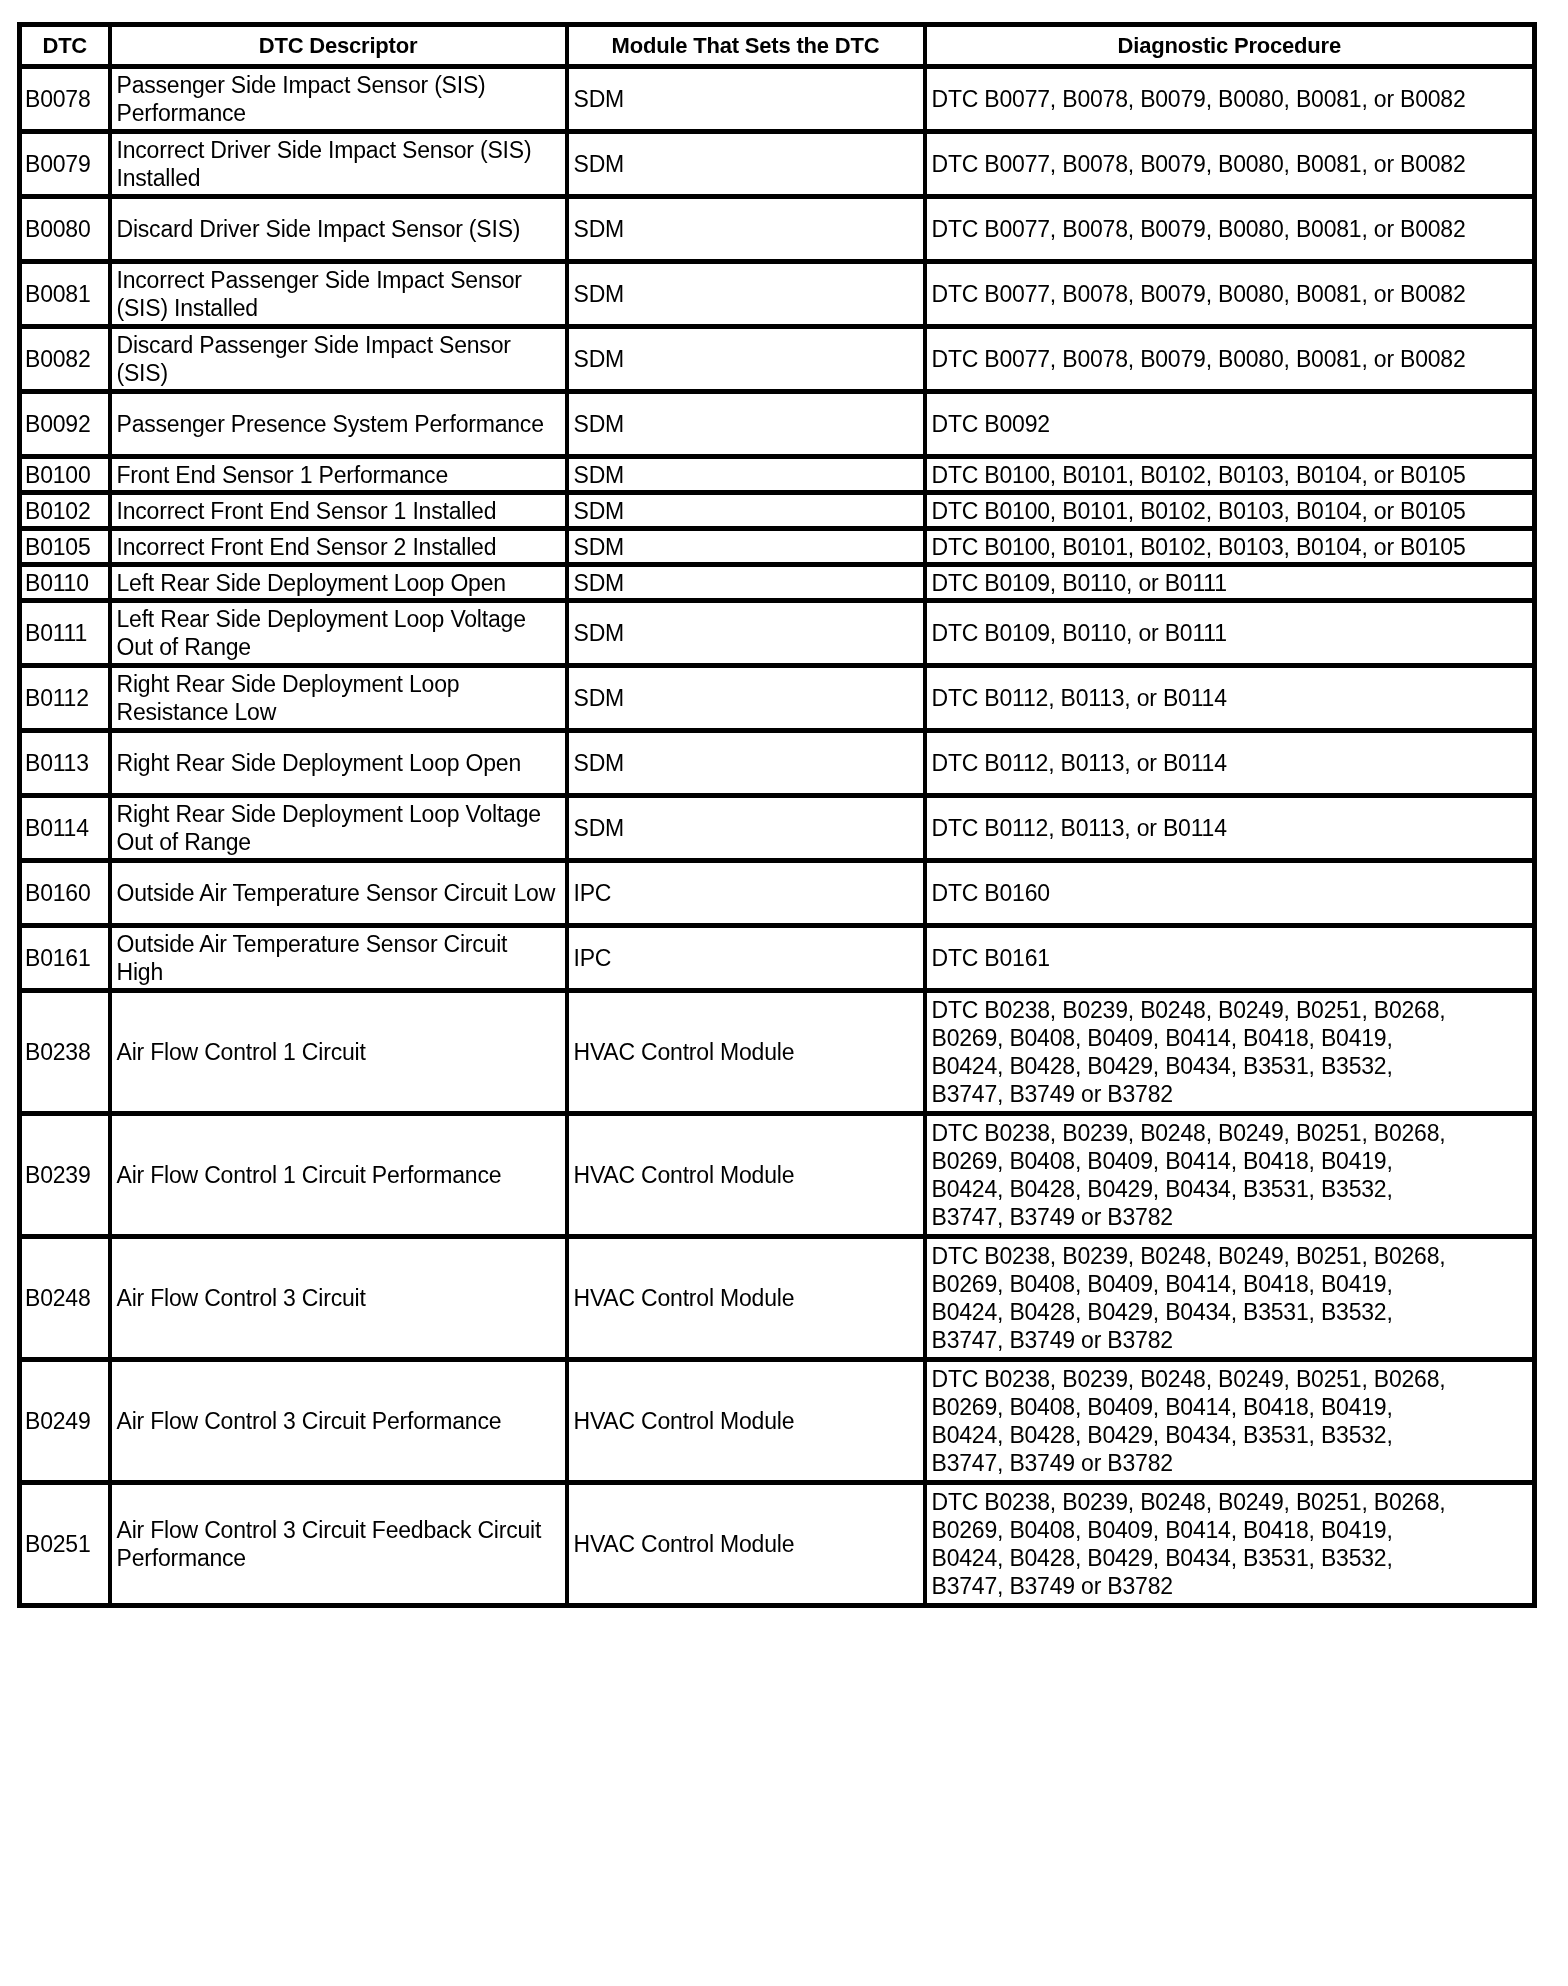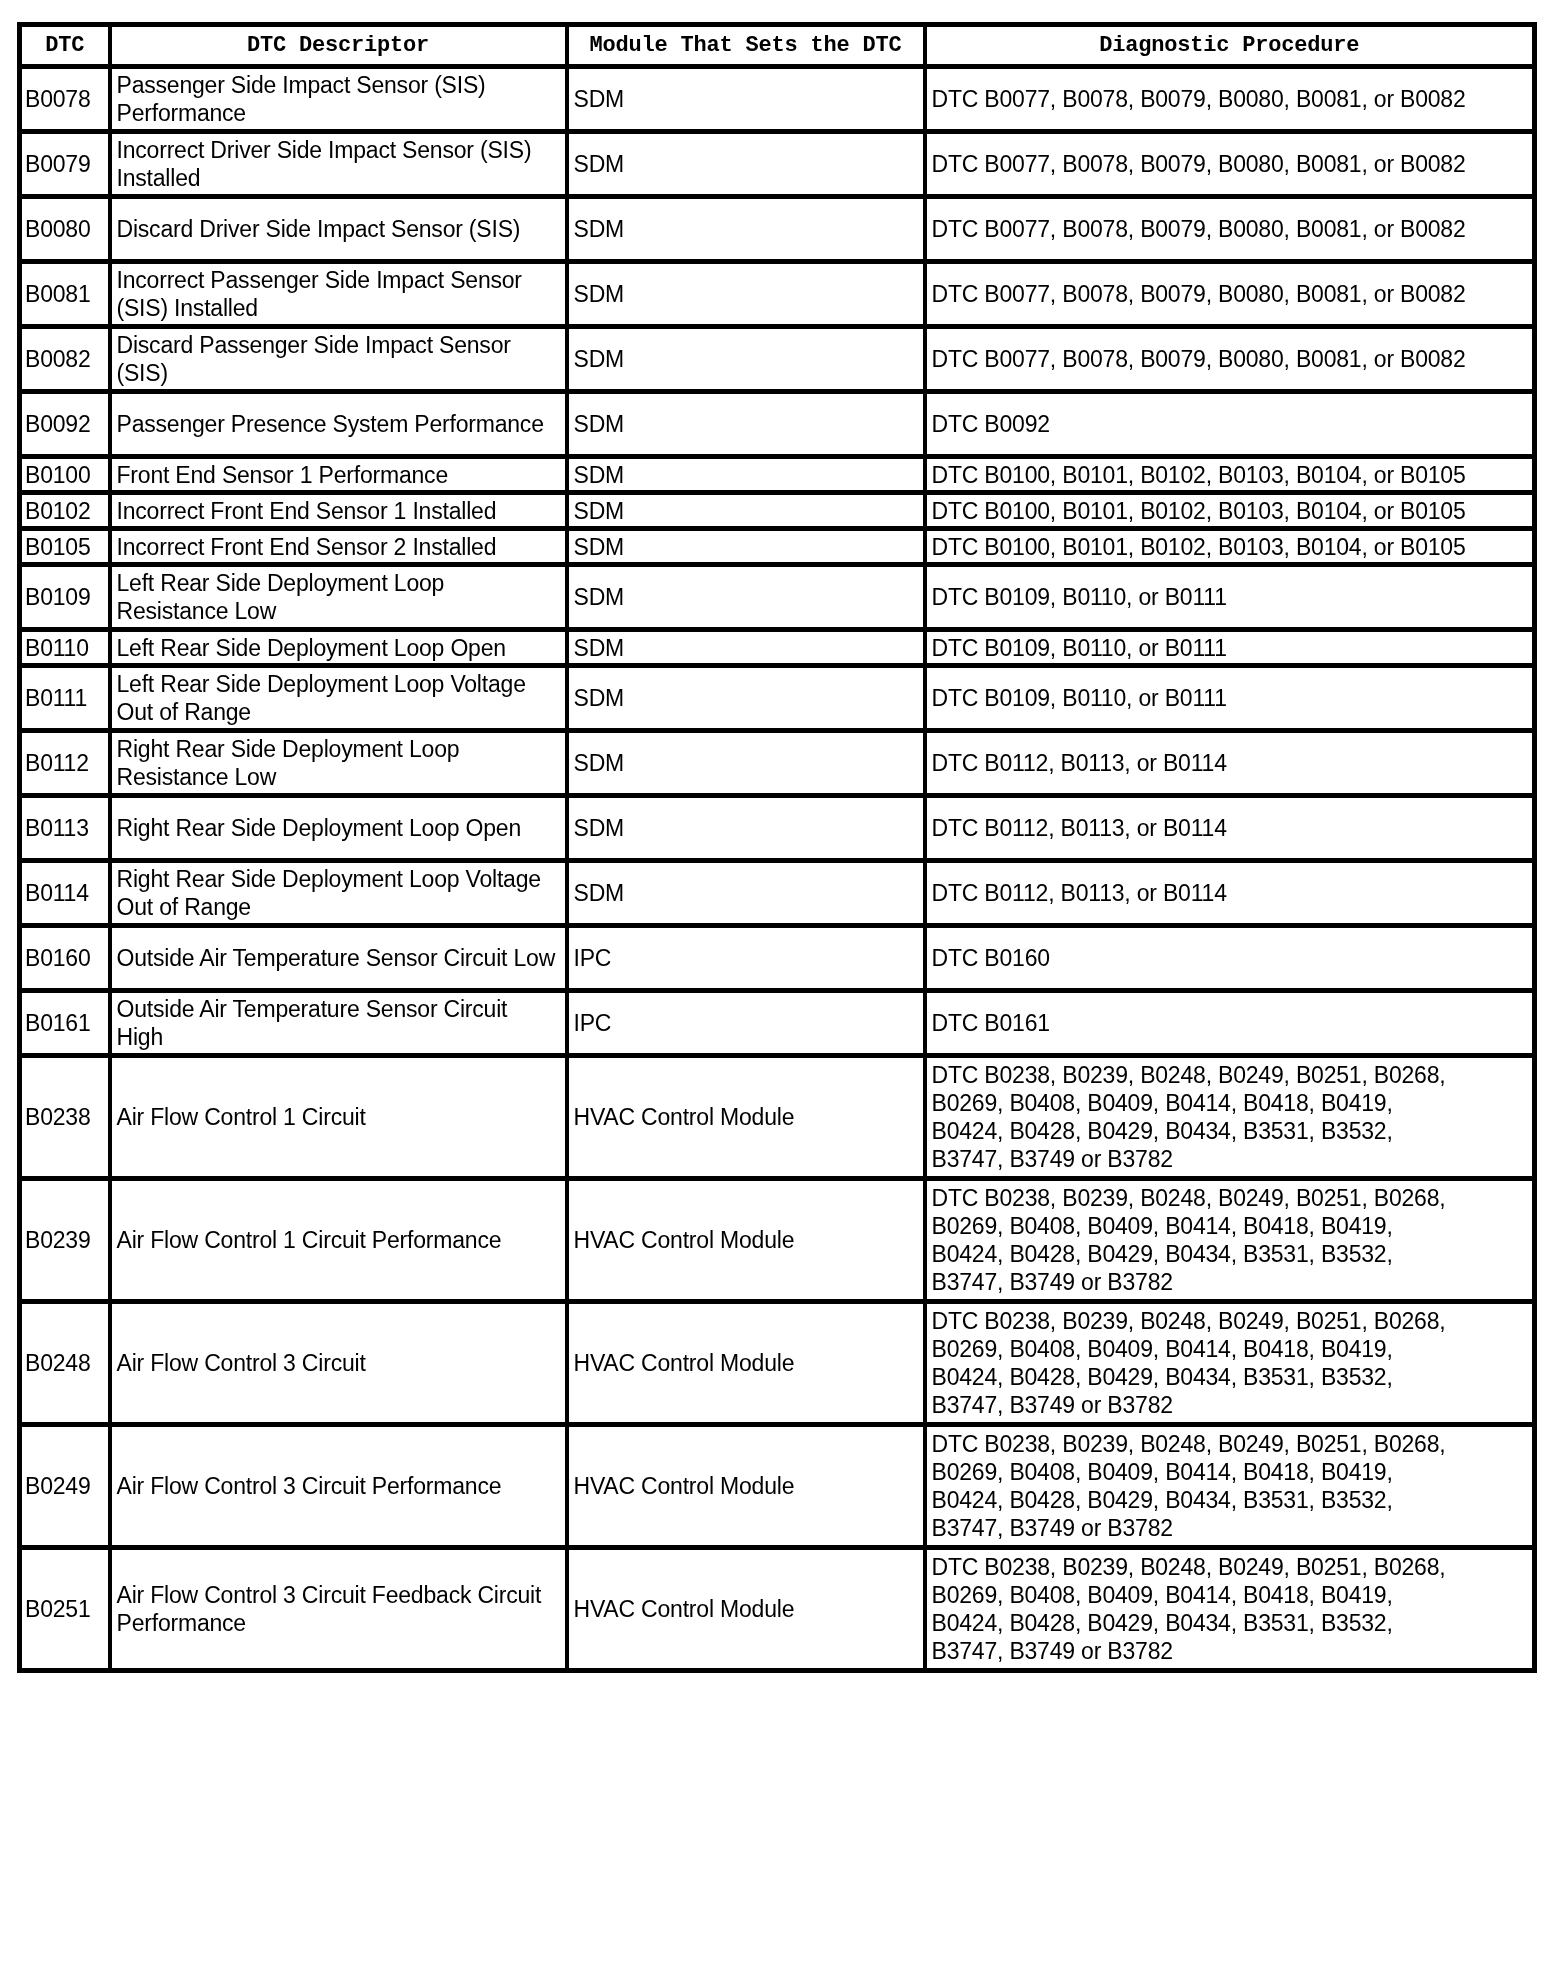--- a/index.html
+++ b/index.html
@@ -37,21 +37,20 @@
     font-size: 23px;
     line-height: 28px;
     letter-spacing: -0.2px;
     text-align: left;
   }
   table.dtc-table th {
     font-weight: bold;
     text-align: center;
     height: 37px;
     font-size: 22px;
-    font-family: Liberation Mono, monospace;
   }
   table.dtc-table td.dtc-code {
     padding: 0 3px;
     text-align: left;
   }
   col.c1 { width: 90px; }
   col.c2 { width: 457px; }
   col.c3 { width: 358px; }
   col.c4 { width: 610px; }
   tr.h2 td { height: 60px; }
@@ -126,26 +125,20 @@
           <td>Incorrect Front End Sensor 1 Installed</td>
           <td>SDM</td>
           <td class="proc">DTC B0100, B0101, B0102, B0103, B0104, or B0105</td>
         </tr>
       <tr class="h1">
           <td class="dtc-code">B0105</td>
           <td>Incorrect Front End Sensor 2 Installed</td>
           <td>SDM</td>
           <td class="proc">DTC B0100, B0101, B0102, B0103, B0104, or B0105</td>
         </tr>
-      <tr class="h2">
-          <td class="dtc-code">B0109</td>
-          <td>Left Rear Side Deployment Loop Resistance Low</td>
-          <td>SDM</td>
-          <td class="proc">DTC B0109, B0110, or B0111</td>
-        </tr>
       <tr class="h1">
           <td class="dtc-code">B0110</td>
           <td>Left Rear Side Deployment Loop Open</td>
           <td>SDM</td>
           <td class="proc">DTC B0109, B0110, or B0111</td>
         </tr>
       <tr class="h2">
           <td class="dtc-code">B0111</td>
           <td>Left Rear Side Deployment Loop Voltage Out of Range</td>
           <td>SDM</td>

